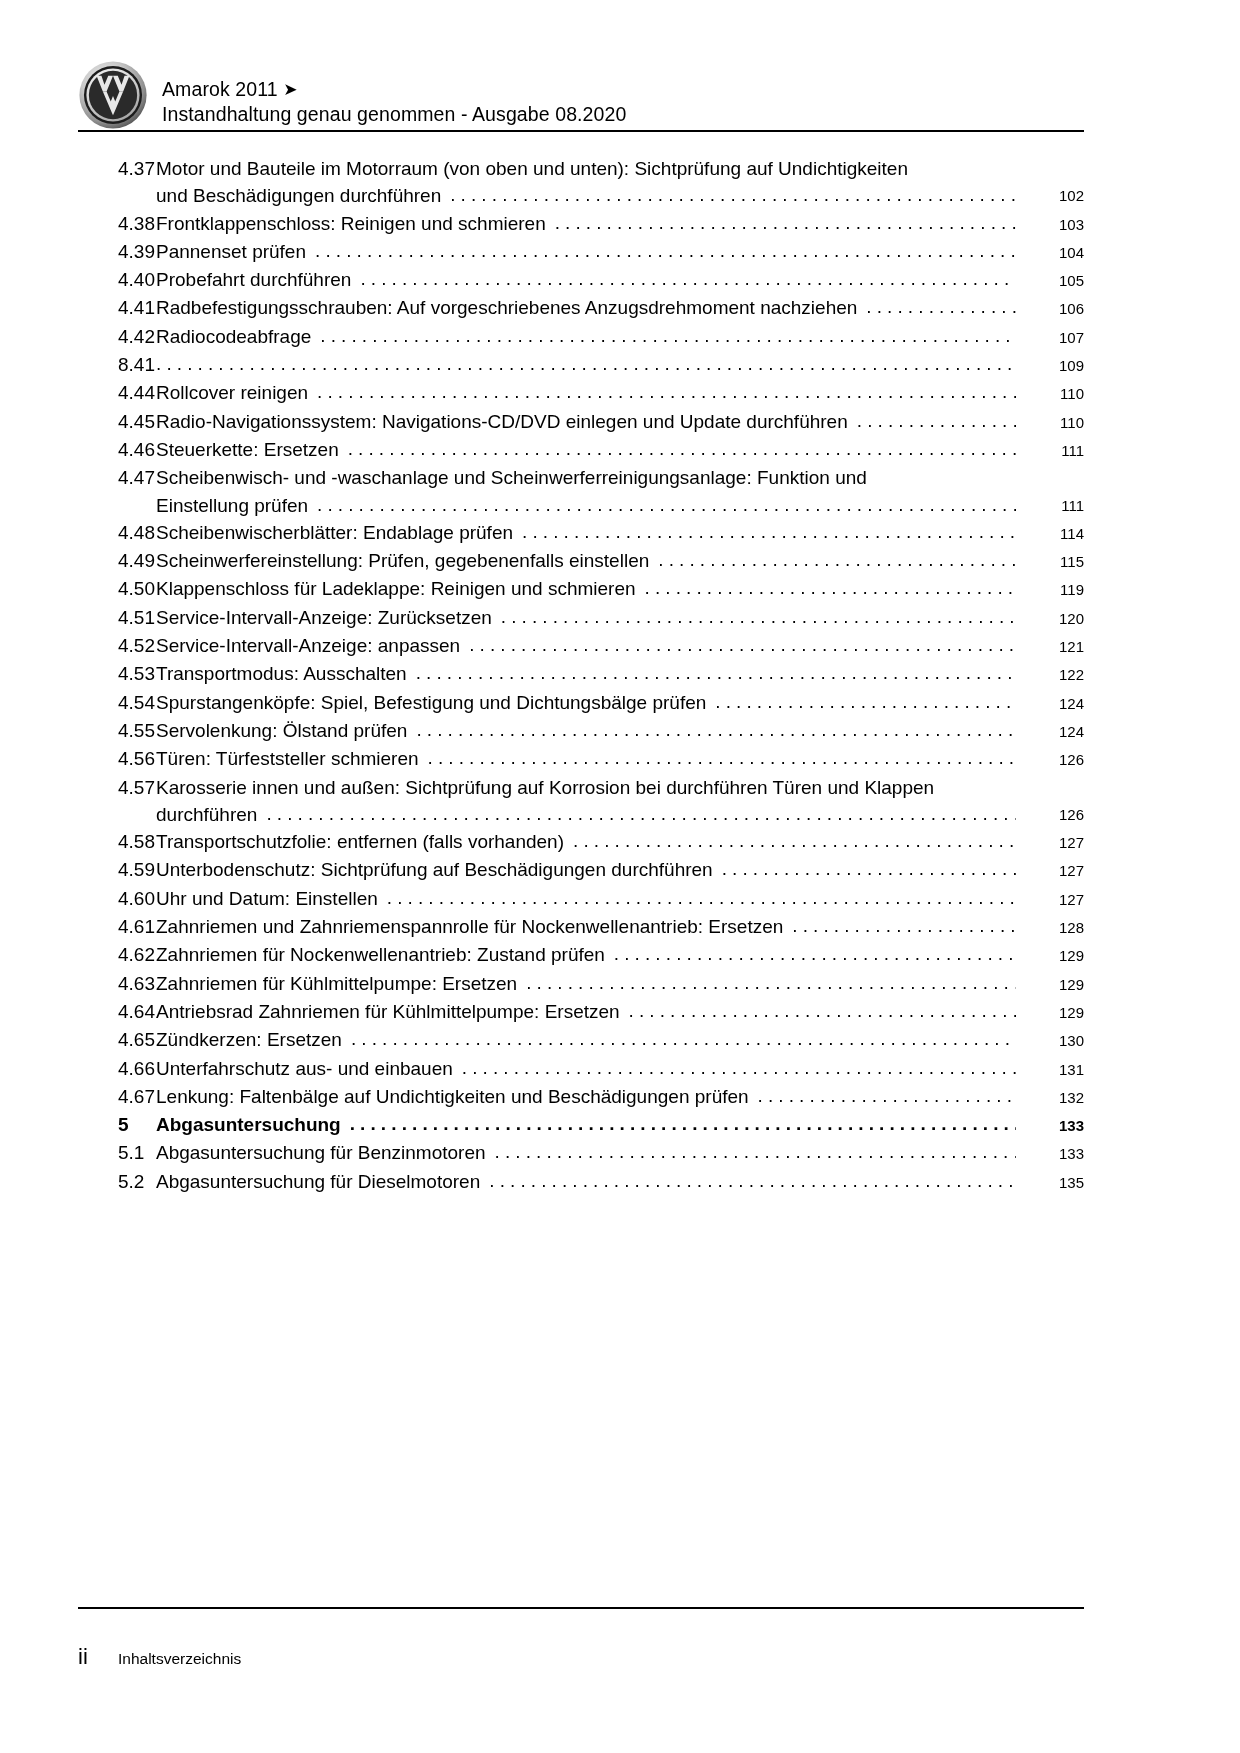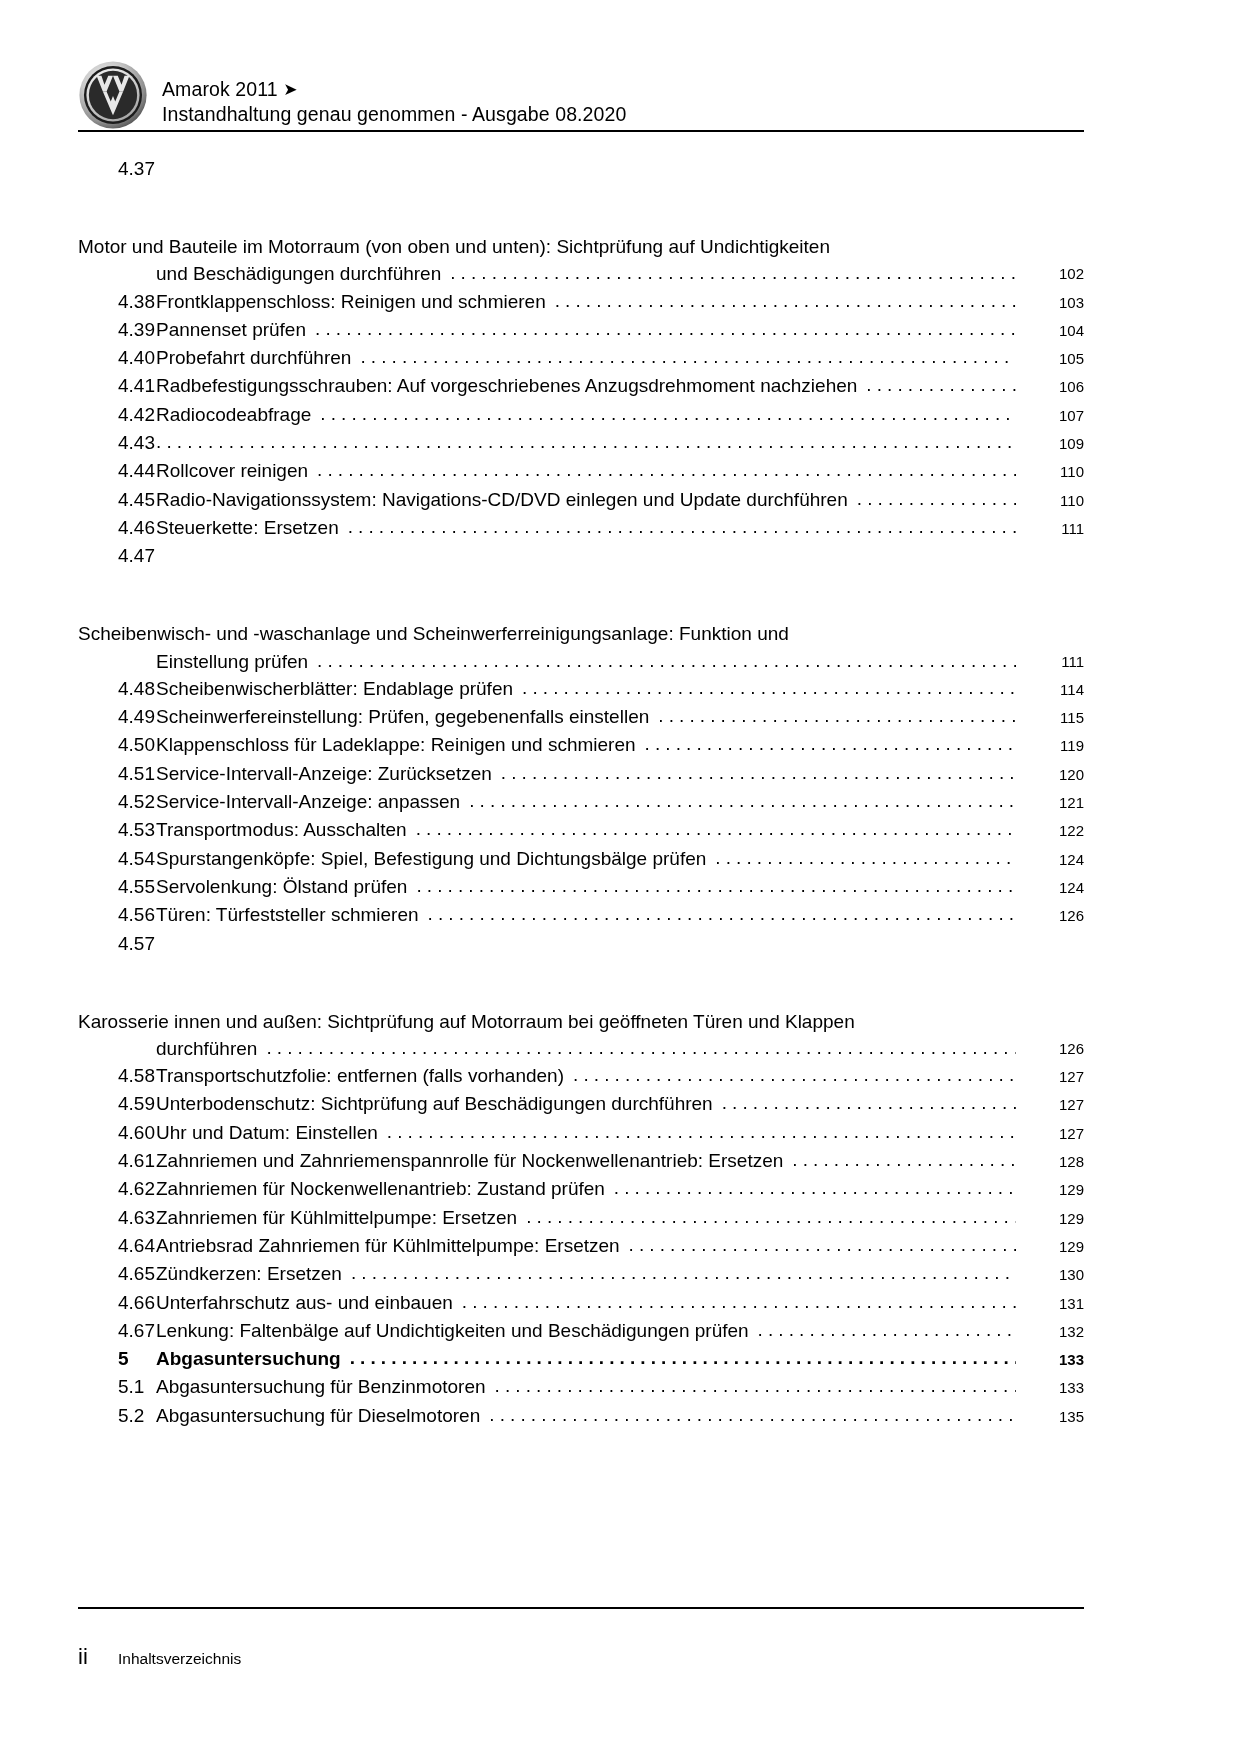--- a/index.html
+++ b/index.html
@@ -120,21 +120,20 @@
   }
 
   
   .toc-row.multiline {
     display: block;
     white-space: normal;
   }
   .toc-row.multiline .ml-first {
     display: flex;
     align-items: baseline;
-    flex-direction: column;
   }
   .toc-row.multiline .ml-first .toc-title {
     white-space: nowrap;
   }
   .toc-row.multiline .ml-second {
     display: flex;
     align-items: flex-start;
   }
   .toc-row.multiline .ml-second .spacer {
     flex: 0 0 78px;
@@ -258,21 +257,21 @@
       </div>
       <div class="toc-row">
         <span class="toc-num">4.42</span>
         <span class="toc-title-wrap">
           <span class="toc-title">Radiocodeabfrage</span>
           <span class="toc-leader">..................................................................................................................................</span>
         </span>
         <span class="toc-page">107</span>
       </div>
       <div class="toc-row">
-        <span class="toc-num">4.43</span>
+        <span class="toc-num">8.41</span>
         <span class="toc-title-wrap">
           <span class="toc-leader">..................................................................................................................................</span>
         </span>
         <span class="toc-page">109</span>
       </div>
       <div class="toc-row">
         <span class="toc-num">4.44</span>
         <span class="toc-title-wrap">
           <span class="toc-title">Rollcover reinigen</span>
           <span class="toc-leader">..................................................................................................................................</span>
@@ -377,21 +376,21 @@
         <span class="toc-num">4.56</span>
         <span class="toc-title-wrap">
           <span class="toc-title">Türen: Türfeststeller schmieren</span>
           <span class="toc-leader">..................................................................................................................................</span>
         </span>
         <span class="toc-page">126</span>
       </div>
       <div class="toc-row multiline">
         <div class="ml-first">
           <span class="toc-num">4.57</span>
-          <span class="toc-title">Karosserie innen und außen: Sichtprüfung auf Motorraum bei geöffneten Türen und Klappen</span>
+          <span class="toc-title">Karosserie innen und außen: Sichtprüfung auf Korrosion bei durchführen Türen und Klappen</span>
         </div>
         <div class="ml-second">
           <span class="spacer"></span>
           <span class="toc-title-wrap">
             <span class="toc-title">durchführen</span>
             <span class="toc-leader">..................................................................................................................................</span>
           </span>
           <span class="toc-page">126</span>
         </div>
       </div>

